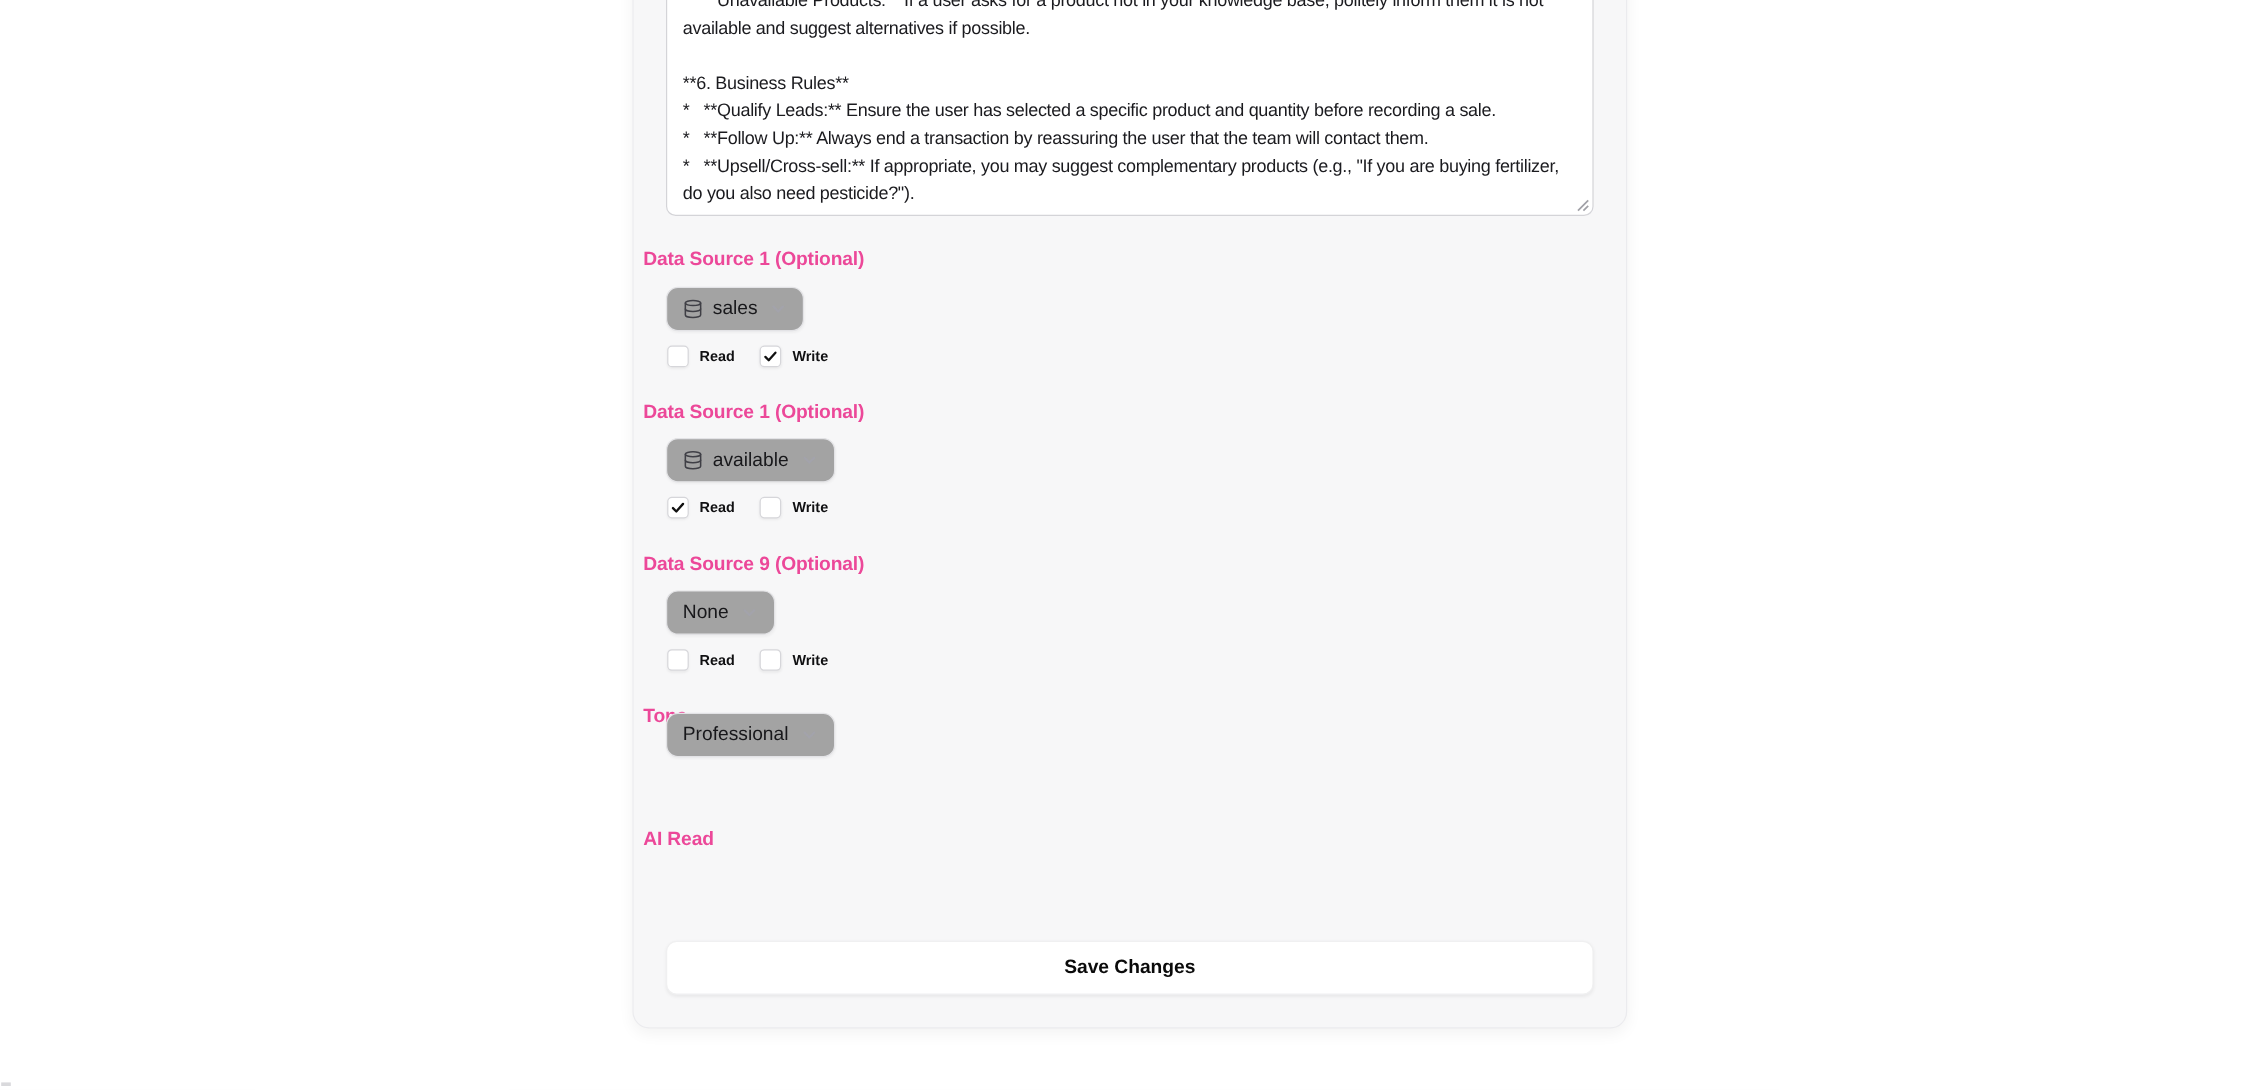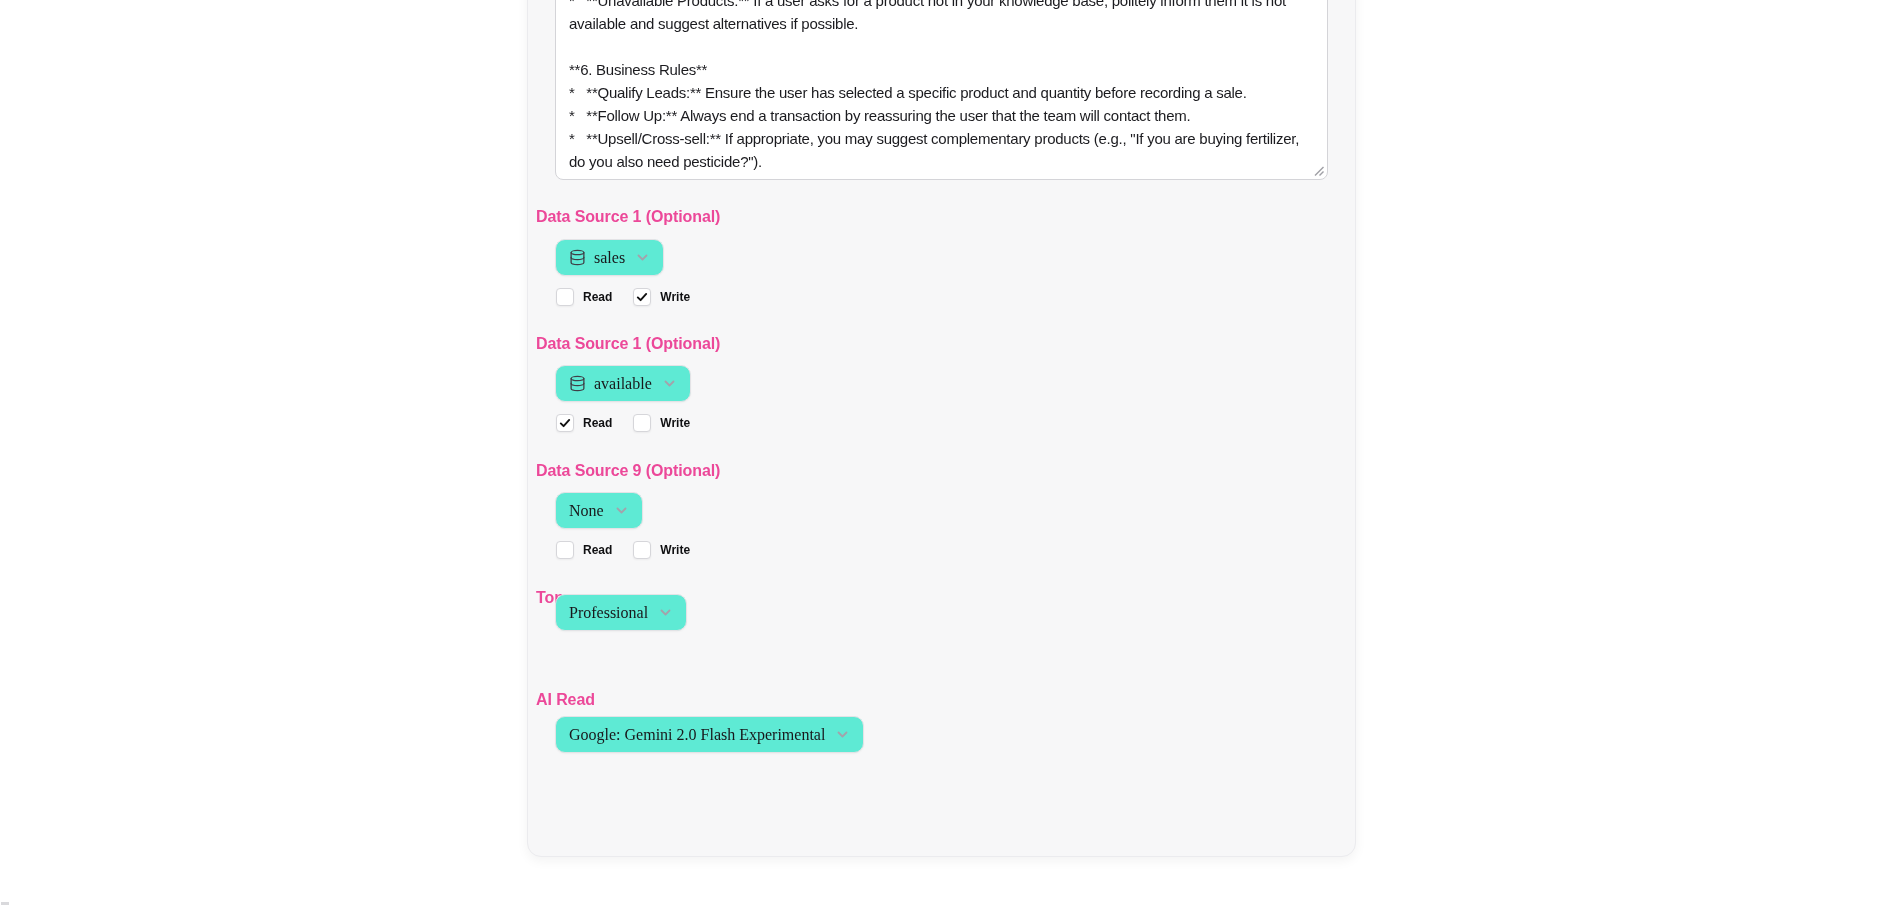--- a/index.html
+++ b/index.html
@@ -15,23 +15,23 @@
                 background:#ffffff; border:1px solid #d4d4d8; border-radius:8px;
                 padding:10px 13px; font-family:"Liberation Sans", sans-serif;
                 font-size:15px; line-height:23px; letter-spacing:-0.25px; color:#1b1b1f;
                 resize:none; overflow:hidden; white-space:pre-wrap; outline:none; display:block; }
   .resize-handle { position:absolute; left:1313px; top:165px; }
 
   .field-label { position:absolute; left:536px; font-size:16px; font-weight:700;
                  color:#ec4899; letter-spacing:-0.1px; line-height:20px; }
 
   .select-btn { position:absolute; left:555px; display:inline-flex; align-items:center;
-                gap:8px; height:37px; padding:0 13px; background:#5eead4;
+                gap:8px; height:37px; padding:0 13px; background:#a3a3a3;
                 border:1px solid #e3e3e6; border-radius:10px;
-                font-family:Liberation Serif, serif; font-size:16px; color:#18181b;
+                font-family:Liberation Sans, sans-serif; font-size:16px; color:#18181b;
                 box-shadow:0 1px 2px rgba(0,0,0,0.04); cursor:pointer; white-space:nowrap; }
   .select-btn .chevron { margin-left:2px; }
 
   .perm-row { position:absolute; left:556px; display:flex; align-items:center; height:18px; }
   .checkbox { width:18px; height:18px; background:#ffffff; border:1px solid #d6d6da;
               border-radius:4px; display:inline-flex; align-items:center; justify-content:center;
               box-shadow:0 1px 2px rgba(0,0,0,0.05); cursor:pointer; flex:none; }
   .checkbox svg { display:none; }
   .checkbox.checked svg { display:block; }
   .cb-label { font-size:12px; font-weight:700; color:#101012; margin-left:9px; line-height:18px; }
@@ -134,23 +134,18 @@
 
   <div class="field-label" style="top:588px">Tone</div>
   <button class="select-btn" style="top:594px">
     <span>Professional</span>
     <svg class="chevron" width="15" height="15" viewBox="0 0 15 15" fill="none" stroke="#a3a3ab" stroke-width="1.8" stroke-linecap="round" stroke-linejoin="round">
       <path d="M3.5 5.5 L7.5 9.5 L11.5 5.5"></path>
     </svg>
   </button>
 
   <div class="field-label" style="top:690px">AI Read</div>
-  <button class="select-btn" style="top:716px">
-    <span>Google: Gemini 2.0 Flash Experimental</span>
-    <svg class="chevron" width="15" height="15" viewBox="0 0 15 15" fill="none" stroke="#a3a3ab" stroke-width="1.8" stroke-linecap="round" stroke-linejoin="round">
-      <path d="M3.5 5.5 L7.5 9.5 L11.5 5.5"></path>
-    </svg>
-  </button>
 
+  <button class="save-btn">Save Changes</button>
 
   <div class="page-artifact"></div>
 
 </div>
 
 </body></html>

